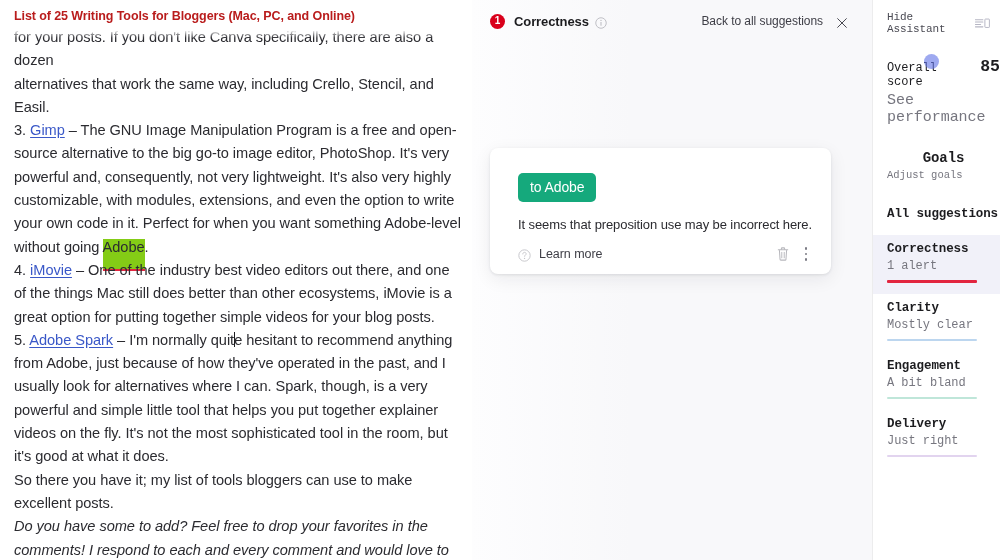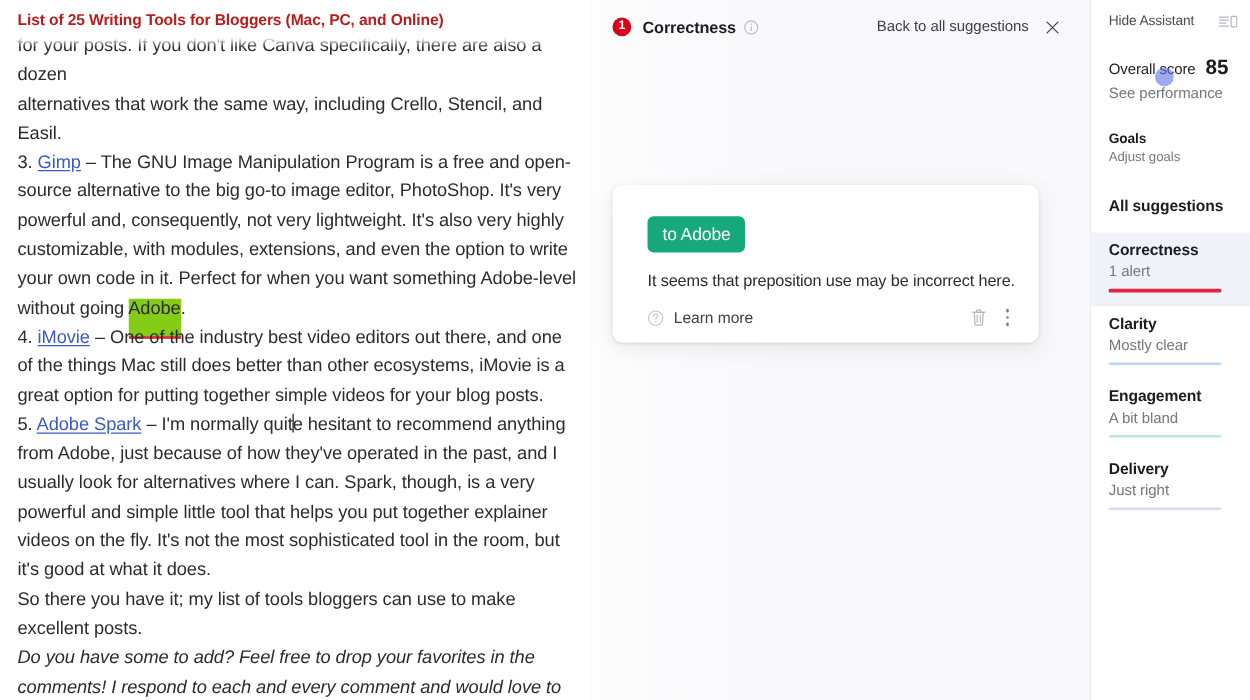--- a/index.html
+++ b/index.html
@@ -209,45 +209,46 @@
   
   .side {
     position: relative;
     width: 128px;
     flex: 0 0 128px;
     height: 560px;
     background: #fff;
     border-left: 1px solid #ececed;
     box-sizing: border-box;
     padding: 0 0 0 14px;
+    font-family: Liberation Mono, monospace;
   }
   .hide-row {
     display: flex;
     align-items: center;
     margin-top: 11px;
     padding-right: 10px;
     cursor: pointer;
   }
   .hide-label { font-size: 11px; color: #4a4a53; letter-spacing: -0.1px; }
   .panel-ico { margin-left: auto; width: 15px; height: 12px; flex: 0 0 auto; }
 
   .score-block { margin-top: 22px; }
   .score-row { display: flex; align-items: baseline; }
   .score-label { font-size: 12px; color: #1c1c1f; letter-spacing: -0.1px; }
   .score-val { margin-left: 8px; font-size: 16.5px; font-weight: bold; color: #1c1c1f; }
   .score-sub {
     margin-top: 3px;
-    font-size: 12px;
+    font-size: 15px;
     color: #76767f;
     letter-spacing: -0.05px;
     cursor: pointer;
   }
 
   .goals-block { margin-top: 24px; }
-  .goals-title { font-size: 11px; font-weight: bold; color: #1c1c1f; letter-spacing: -0.1px; }
+  .goals-title { font-size: 14px; font-weight: bold; color: #1c1c1f; letter-spacing: -0.1px; text-align: center; }
   .goals-sub { margin-top: 3px; font-size: 10.5px; color: #76767f; cursor: pointer; }
 
   .all-sugg {
     margin-top: 26px;
     font-size: 12.5px;
     font-weight: bold;
     color: #1c1c1f;
     letter-spacing: -0.1px;
     cursor: pointer;
   }

